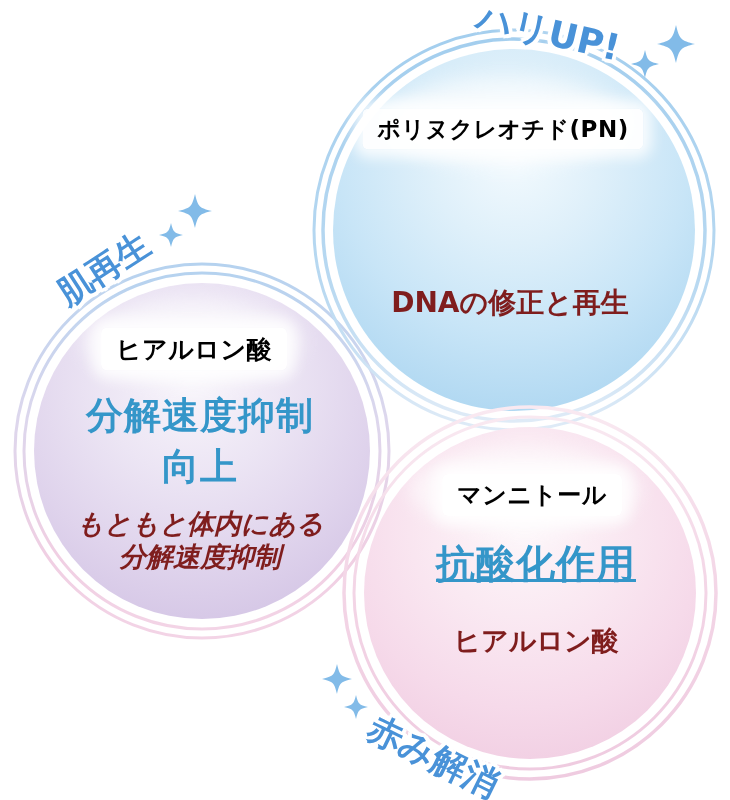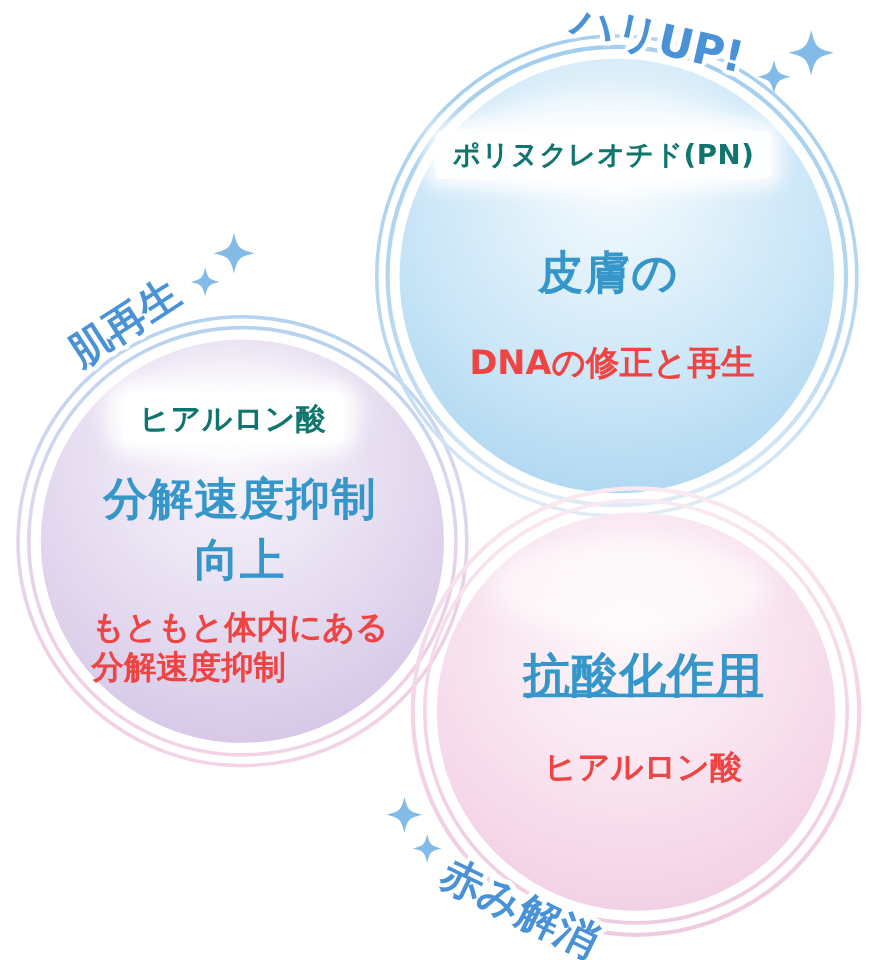--- a/index.html
+++ b/index.html
@@ -29,21 +29,21 @@
 
   
   .chip {
     position:absolute;
     transform:translate(-50%,-50%);
     background:rgba(255,255,255,0.95);
     border-radius:6px;
     padding:5px 15px;
     font-size:23px;
     font-weight:600;
-    color:#0f766e;
+    color:#000000;
     white-space:nowrap;
     box-shadow:0 0 14px 8px rgba(255,255,255,0.85);
     letter-spacing:0.5px;
   }
   .chip-pn  { left:503px; top:129px; }
   .chip-ha  { left:194px; top:349px; font-size:25px; }
   .chip-man { left:532px; top:495px; font-size:24px; }
 
   
   .effect {
@@ -56,27 +56,27 @@
     letter-spacing:1px;
   }
   .effect-pn  { left:507px; top:227px; font-size:38px; line-height:50px; }
   .effect-ha  { left:200px; top:441px; font-size:37px; line-height:51px; }
   .effect-man { left:536px; top:564px; font-size:39px; line-height:48px;text-decoration:underline; }
 
   
   .detail {
     position:absolute;
     transform:translate(-50%,-50%);
-    color:#ef4444;
+    color:#7f1d1d;
     font-weight:700;
-    text-align:left;
+    text-align:center;
     white-space:nowrap;
   }
   .detail-pn  { left:510px; top:303px; font-size:28px; line-height:34px; }
-  .detail-ha  { left:200px; top:540px; font-size:27px; line-height:33px; }
+  .detail-ha  { left:200px; top:540px; font-size:27px; line-height:33px;font-style:italic; }
   .detail-man { left:536px; top:640px; font-size:27px; line-height:35px; }
 </style>
 </head>
 <body>
 
 <div class="stage">
 
   <svg width="730" height="800" viewBox="0 0 730 800" aria-hidden="true">
     <defs>
       <radialGradient id="blueFill" cx="50%" cy="30%" r="78%">
@@ -148,36 +148,36 @@
       <path transform="translate(356,707) scale(1.2)" d="M0 -10 C1.8 -2.5 2.5 -1.8 10 0 C2.5 1.8 1.8 2.5 0 10 C-1.8 2.5 -2.5 1.8 -10 0 C-2.5 -1.8 -1.8 -2.5 0 -10 Z"></path>
     </g>
   </svg>
 
   <div class="tag tag-pn">ハリUP!</div>
   <div class="tag tag-ha">肌再生</div>
   <div class="tag tag-man">赤み解消</div>
 
   <div class="chip chip-pn">ポリヌクレオチド(PN)</div>
   <div class="effect effect-pn">
-    <div>皮膚の</div>
   </div>
   <div class="detail detail-pn">
     <div>DNAの修正と再生</div>
   </div>
 
   <div class="chip chip-ha">ヒアルロン酸</div>
   <div class="effect effect-ha">
     <div>分解速度抑制</div>
     <div>向上</div>
   </div>
   <div class="detail detail-ha">
     <div>もともと体内にある</div>
     <div>分解速度抑制</div>
   </div>
 
+  <div class="chip chip-man">マンニトール</div>
   <div class="effect effect-man">
     <div>抗酸化作用</div>
   </div>
   <div class="detail detail-man">
     <div>ヒアルロン酸</div>
   </div>
 
 </div>
 
 </body></html>

